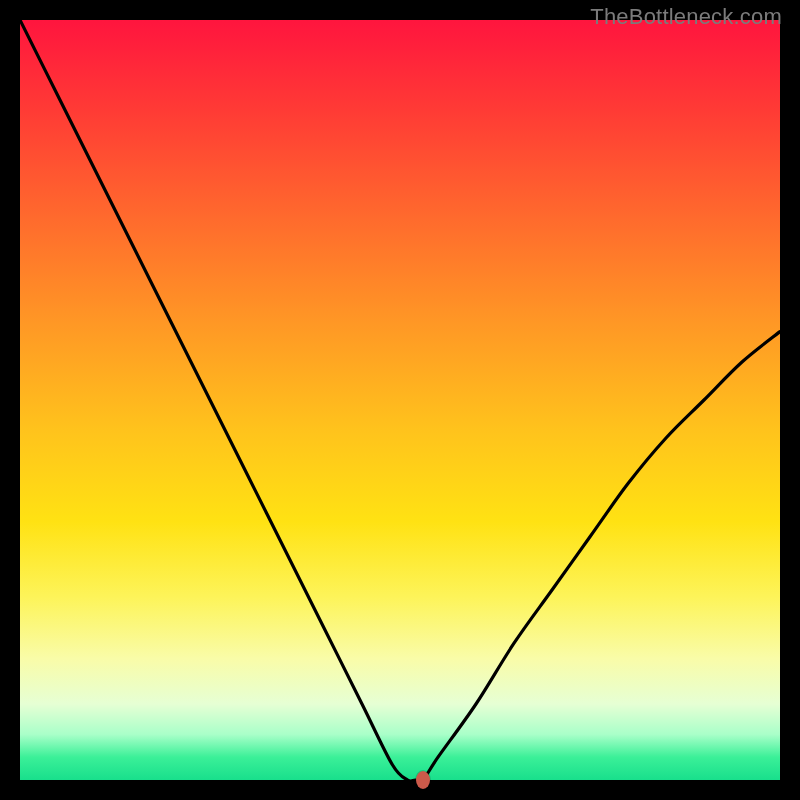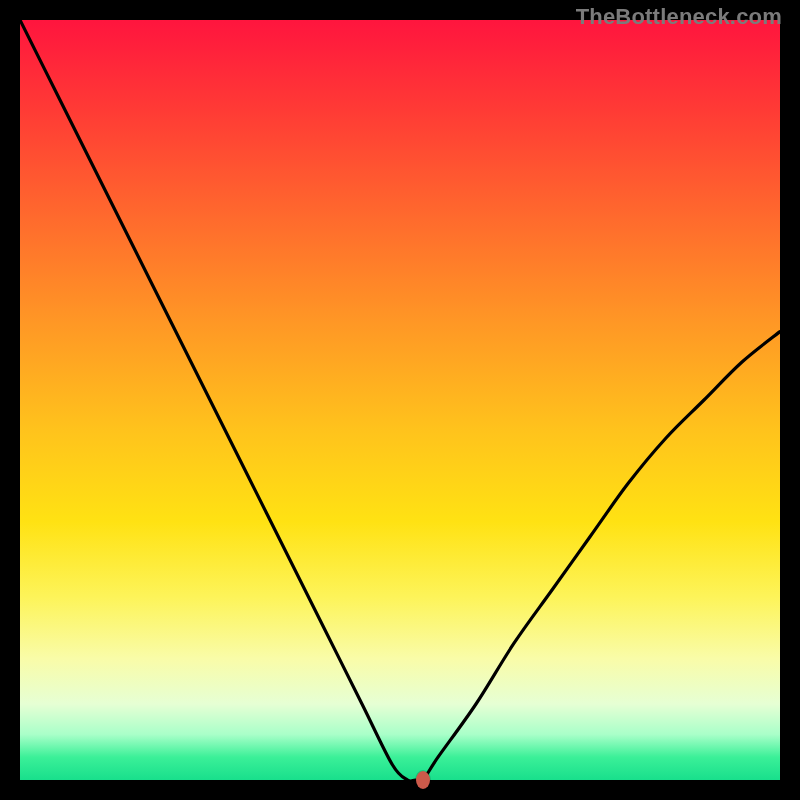--- a/index.html
+++ b/index.html
@@ -16,21 +16,21 @@
     width: 800px;
     height: 800px;
     background: #000000;
   }
   .watermark {
     position: absolute;
     top: 4px;
     right: 18px;
     color: #7b7b7b;
     font-size: 22px;
-    font-weight: 700;
+    font-weight: 400;
     letter-spacing: 0.2px;
     z-index: 3;
   }
   .plot-area {
     position: absolute;
     left: 20px;
     top: 20px;
     width: 760px;
     height: 760px;
     background: linear-gradient(to bottom,

